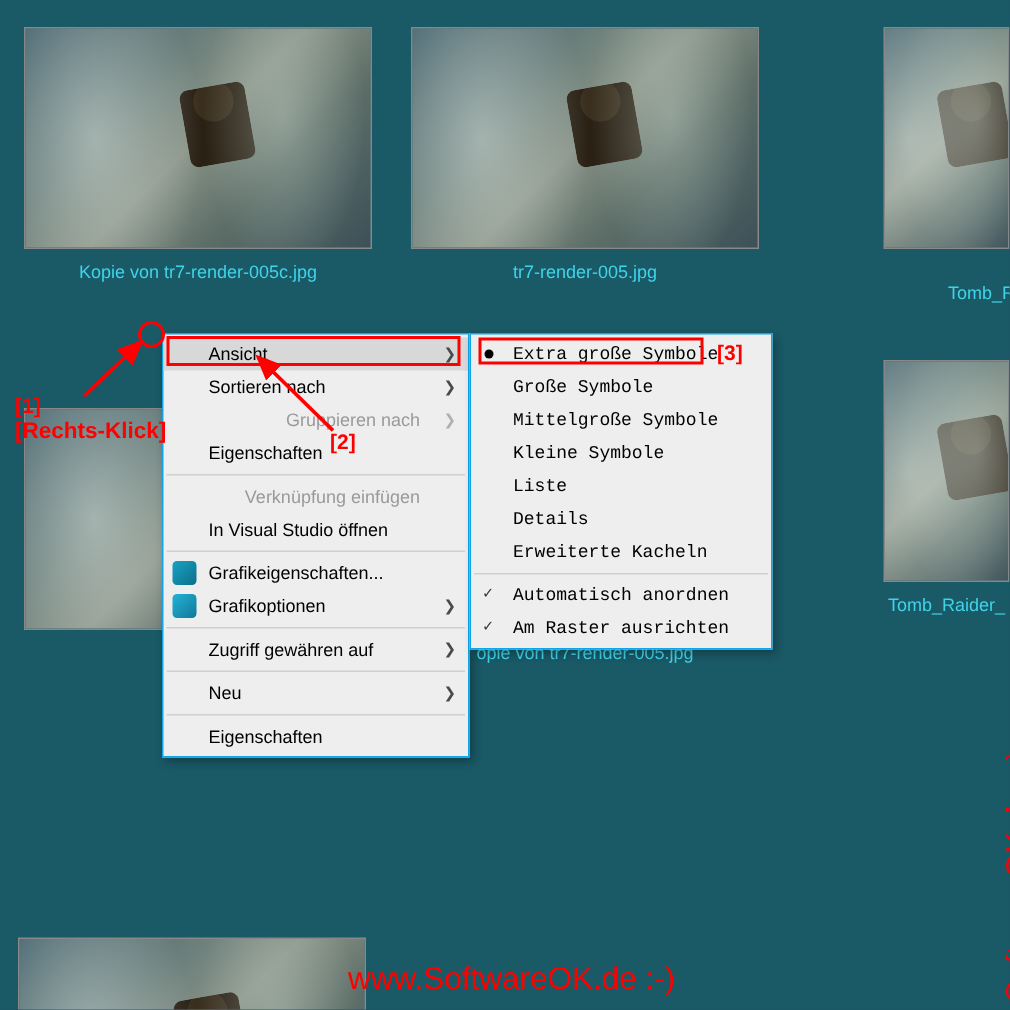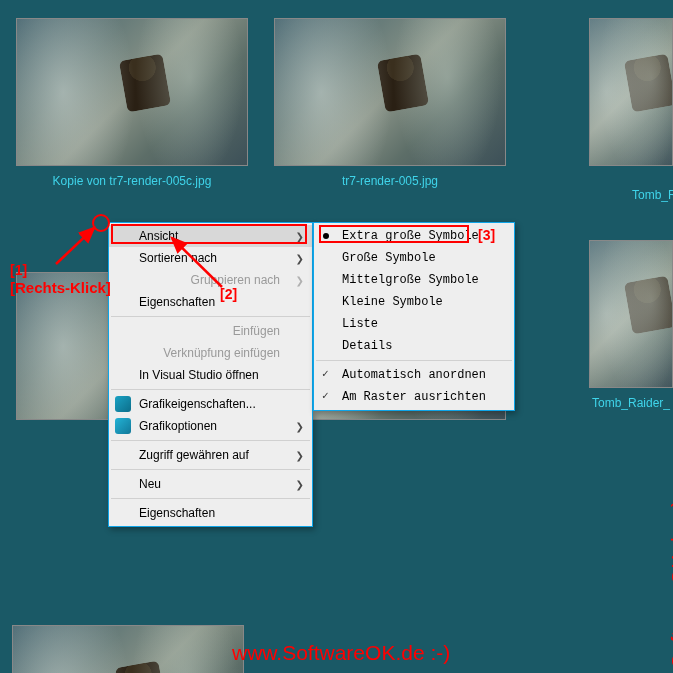--- a/index.html
+++ b/index.html
@@ -194,20 +194,21 @@
   <div class="file-label" style="text-align:right;margin-top:0">Tomb_Raider_Lege</div>
 </div>
 
 <div class="file-grid row2" style="position:absolute; top:240px; left:0;">
   <div class="file-item">
     <div class="thumb"></div>
     <div class="file-label">&nbsp;</div>
   </div>
   <div class="file-item">
     <div class="thumb"></div>
+    <div class="file-label">opie von tr7-render-005.jpg</div>
   </div>
 </div>
 <div class="partial2">
   <div class="thumb"></div>
   <div class="file-label">Tomb_Raider_</div>
 </div>
 
 <div style="position:absolute; left:12px; bottom:-100px;">
   <div class="thumb" style="width:232px;height:148px;"></div>
 </div>
@@ -223,23 +224,20 @@
   </div>
   <div class="menu-item disabled">
     <span>Gruppieren nach</span>
     <span class="chev">❯</span>
   </div>
   <div class="menu-item">
     <span>Eigenschaften</span>
   </div>
   <div class="menu-sep"></div>
   <div class="menu-item disabled">
-    <span>Einfügen</span>
-  </div>
-  <div class="menu-item disabled">
     <span>Verknüpfung einfügen</span>
   </div>
   <div class="menu-item">
     <span>In Visual Studio öffnen</span>
   </div>
   <div class="menu-sep"></div>
   <div class="menu-item">
     <span class="menu-icon icon-gfx1"></span>
     <span>Grafikeigenschaften...</span>
   </div>
@@ -276,20 +274,23 @@
     <span>Mittelgroße Symbole</span>
   </div>
   <div class="menu-item submenu-item">
     <span>Kleine Symbole</span>
   </div>
   <div class="menu-item submenu-item">
     <span>Liste</span>
   </div>
   <div class="menu-item submenu-item">
     <span>Details</span>
+  </div>
+  <div class="menu-item submenu-item">
+    <span>Erweiterte Kacheln</span>
   </div>
   <div class="menu-sep"></div>
   <div class="menu-item submenu-item">
     <span class="check">✓</span>
     <span>Automatisch anordnen</span>
   </div>
   <div class="menu-item submenu-item">
     <span class="check">✓</span>
     <span>Am Raster ausrichten</span>
   </div>

